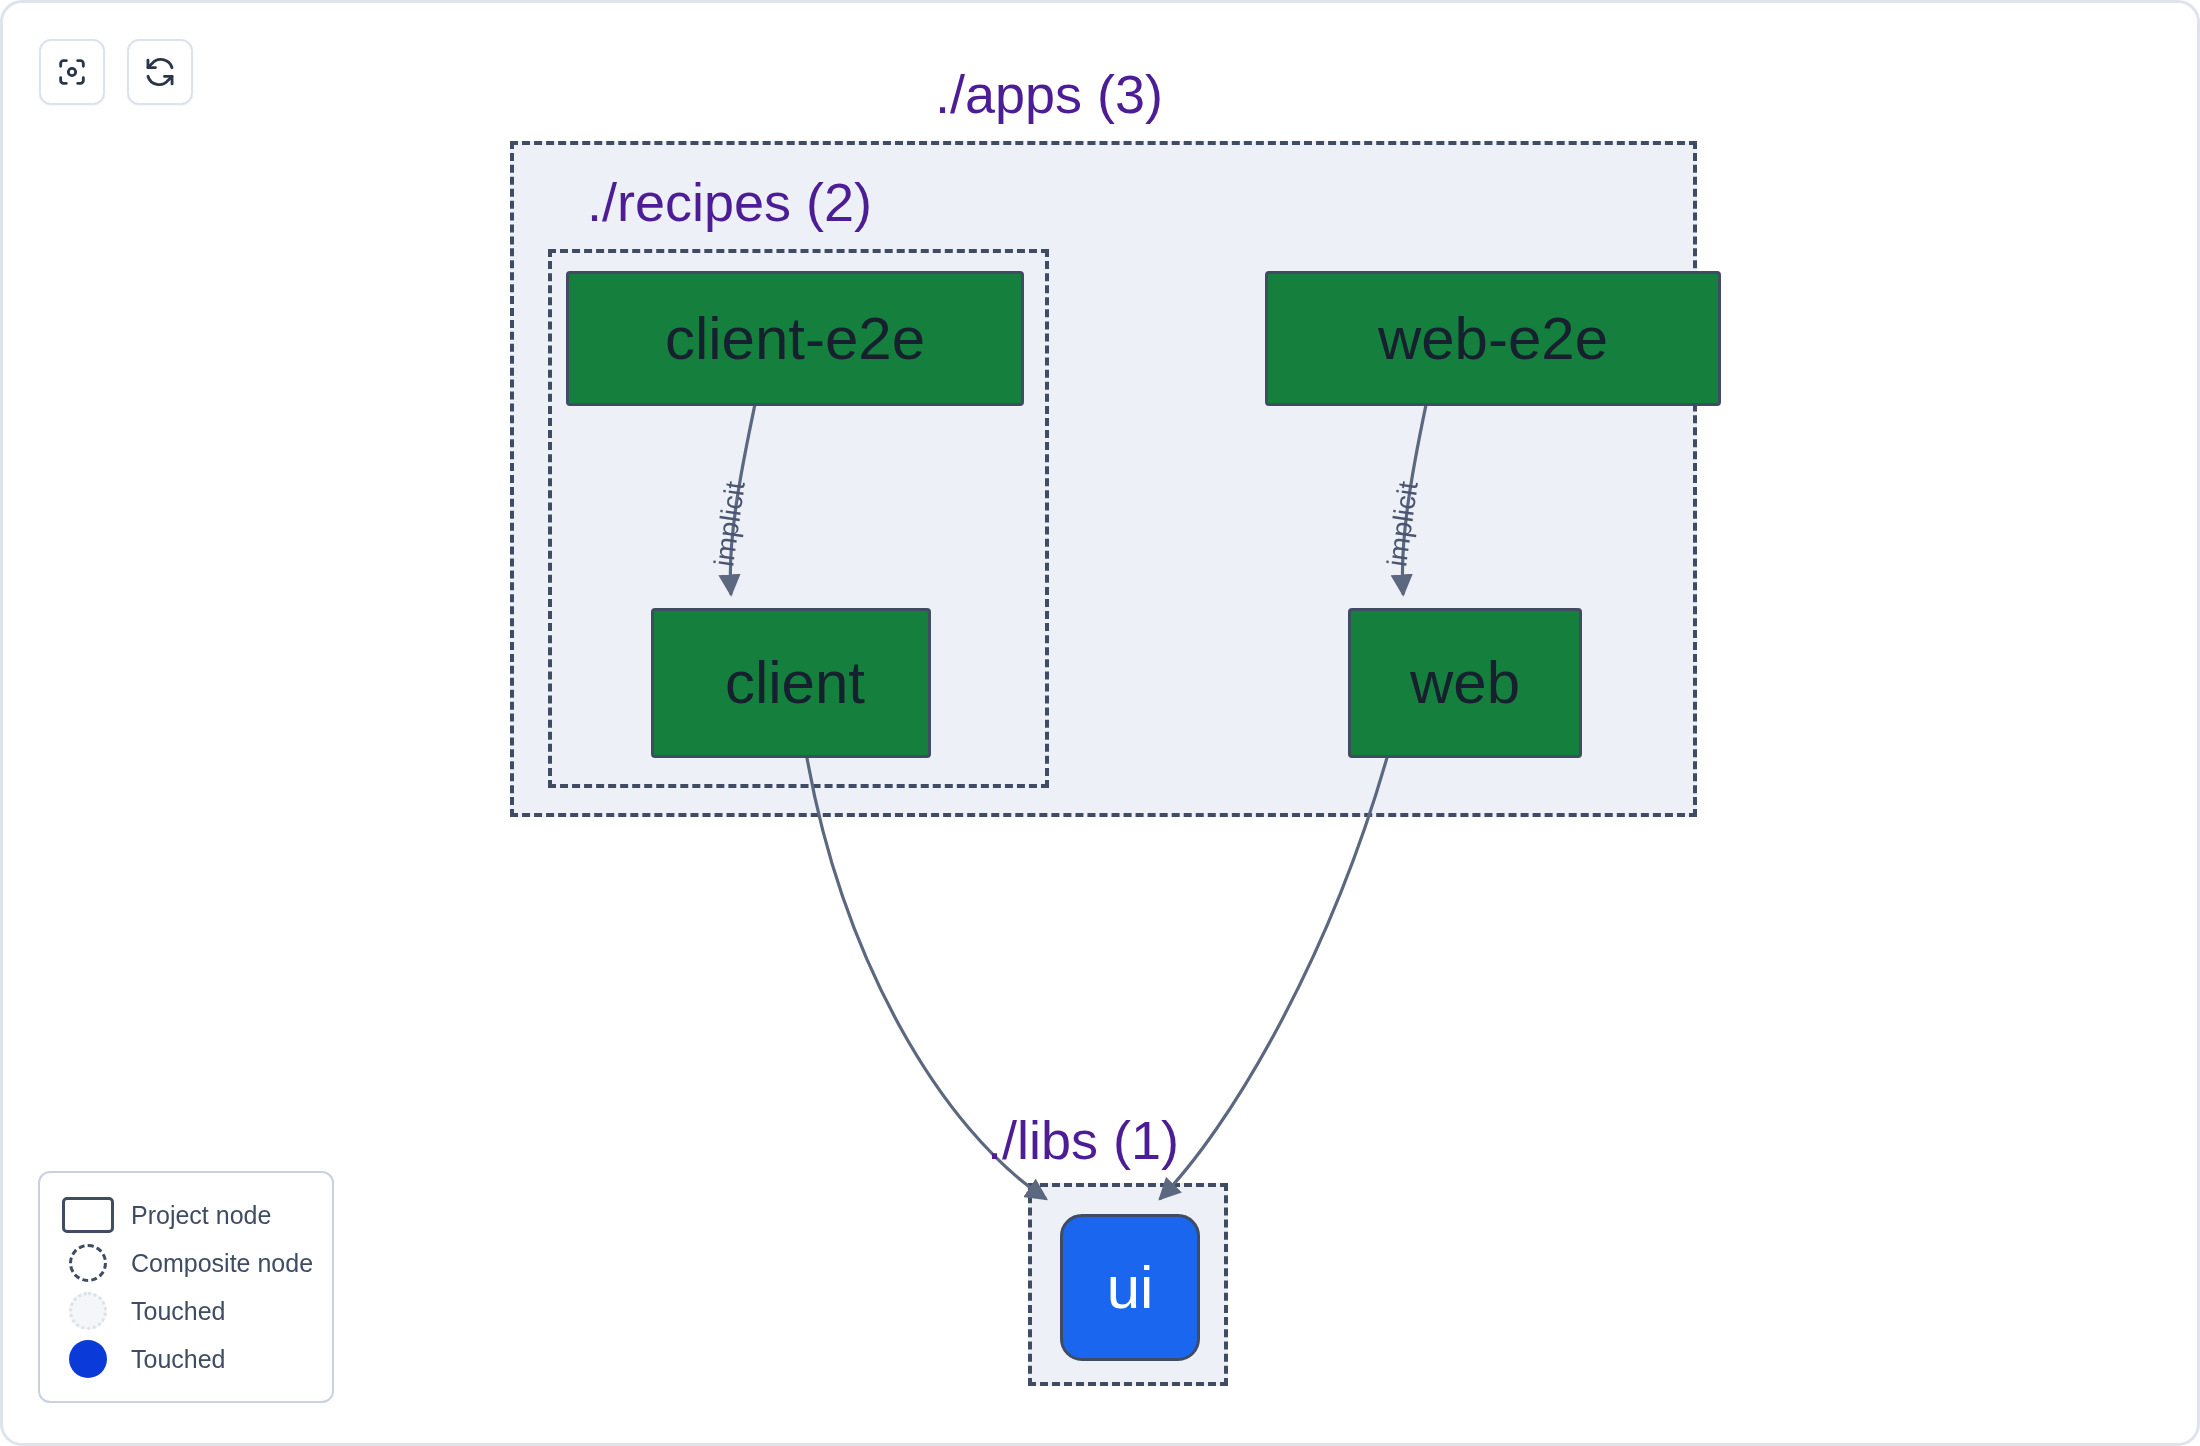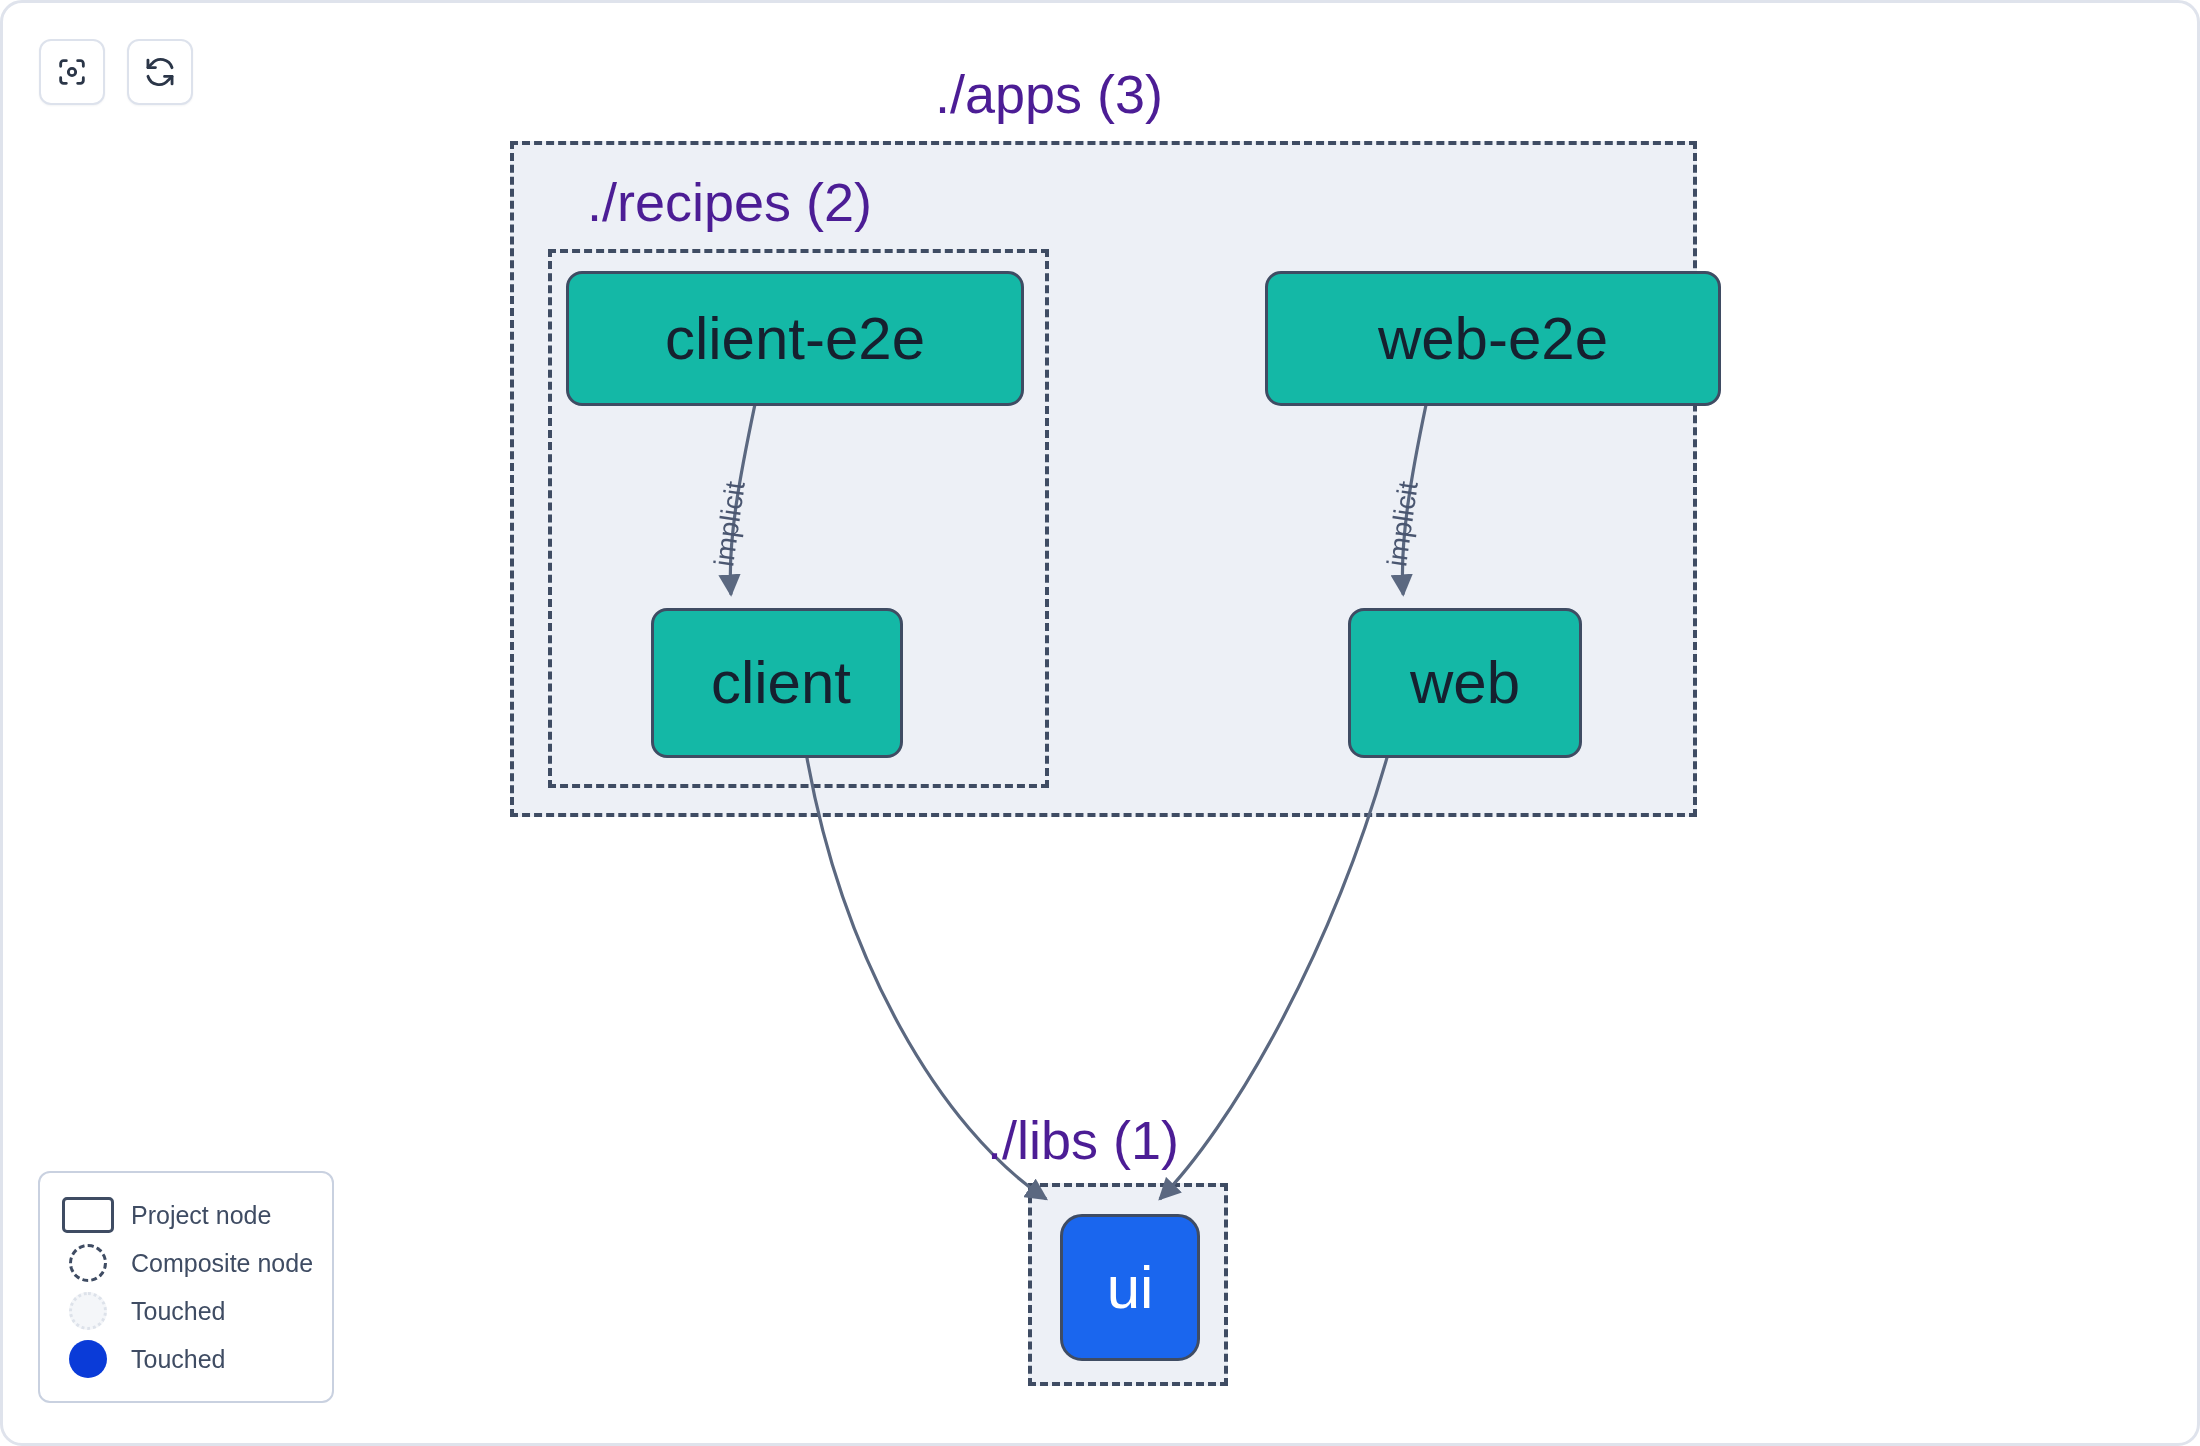--- a/index.html
+++ b/index.html
@@ -70,23 +70,23 @@
     line-height: 1;
     color: #4c1d95;
     white-space: nowrap;
     font-family: "Liberation Sans", sans-serif;
     z-index: 30;
   }
 
   
   .node {
     position: absolute;
-    background: #14b8a6;
+    background: #15803d;
     border: 3px solid #3f4c63;
-    border-radius: 16px;
+    border-radius: 4px;
     display: flex;
     align-items: center;
     justify-content: center;
     z-index: 20;
     cursor: pointer;
   }
   .node-label {
     font-size: 60px;
     line-height: 1;
     color: #16202f;
@@ -233,21 +233,21 @@
     <div class="edge-label" style="left:1345px; top:505px; width:110px; text-align:center; transform:rotate(-82deg);">implicit</div>
 
     <div class="node" style="left:563px; top:268px; width:458px; height:135px;">
       <span class="node-label">client-e2e</span>
     </div>
 
     <div class="node" style="left:1262px; top:268px; width:456px; height:135px;">
       <span class="node-label">web-e2e</span>
     </div>
 
-    <div class="node" style="left:648px; top:605px; width:252px; height:150px;padding-left:8px;">
+    <div class="node" style="left:648px; top:605px; width:280px; height:150px;padding-left:8px;">
       <span class="node-label">client</span>
     </div>
 
     <div class="node touched" style="left:1057px; top:1211px; width:140px; height:147px;">
       <span class="node-label">ui</span>
     </div>
 
     <div class="node" style="left:1345px; top:605px; width:234px; height:150px;">
       <span class="node-label">web</span>
     </div>

